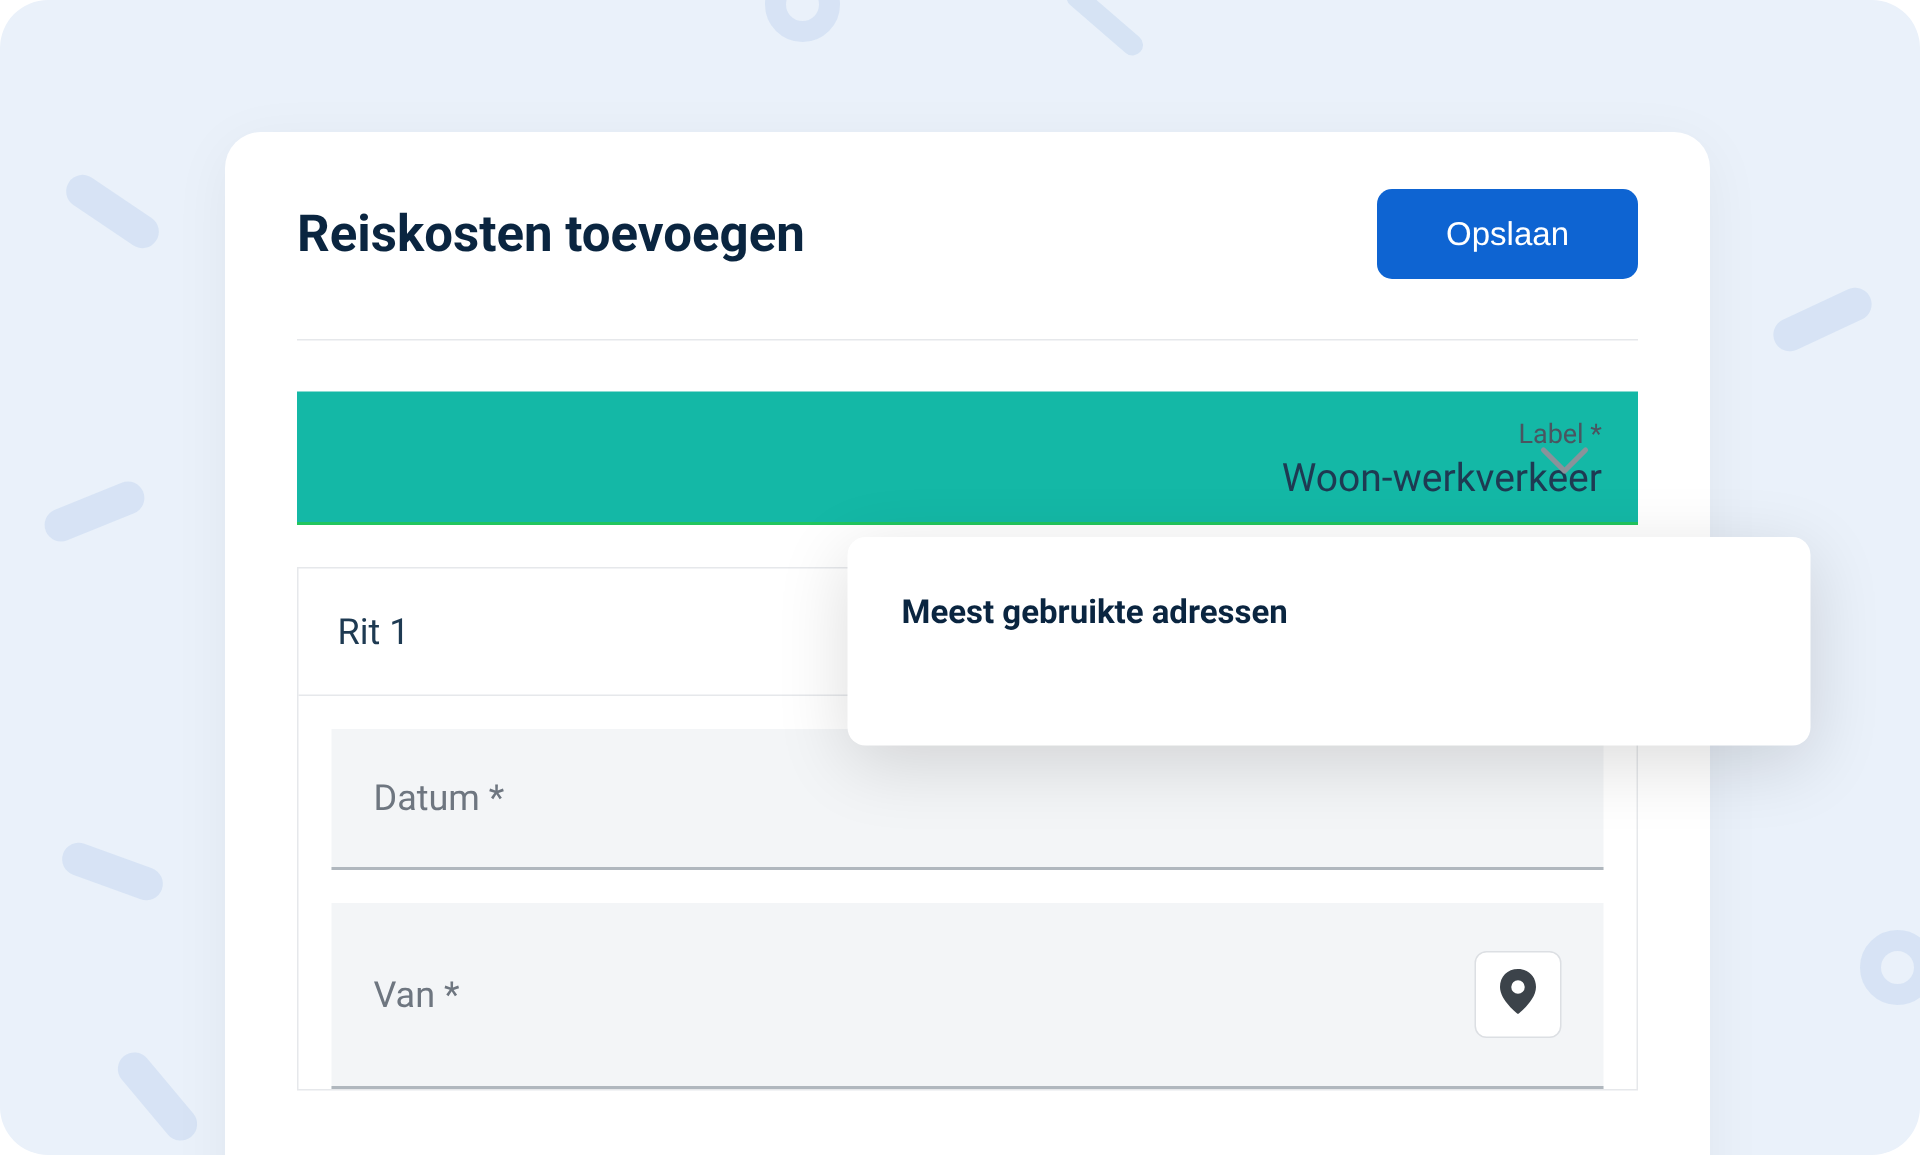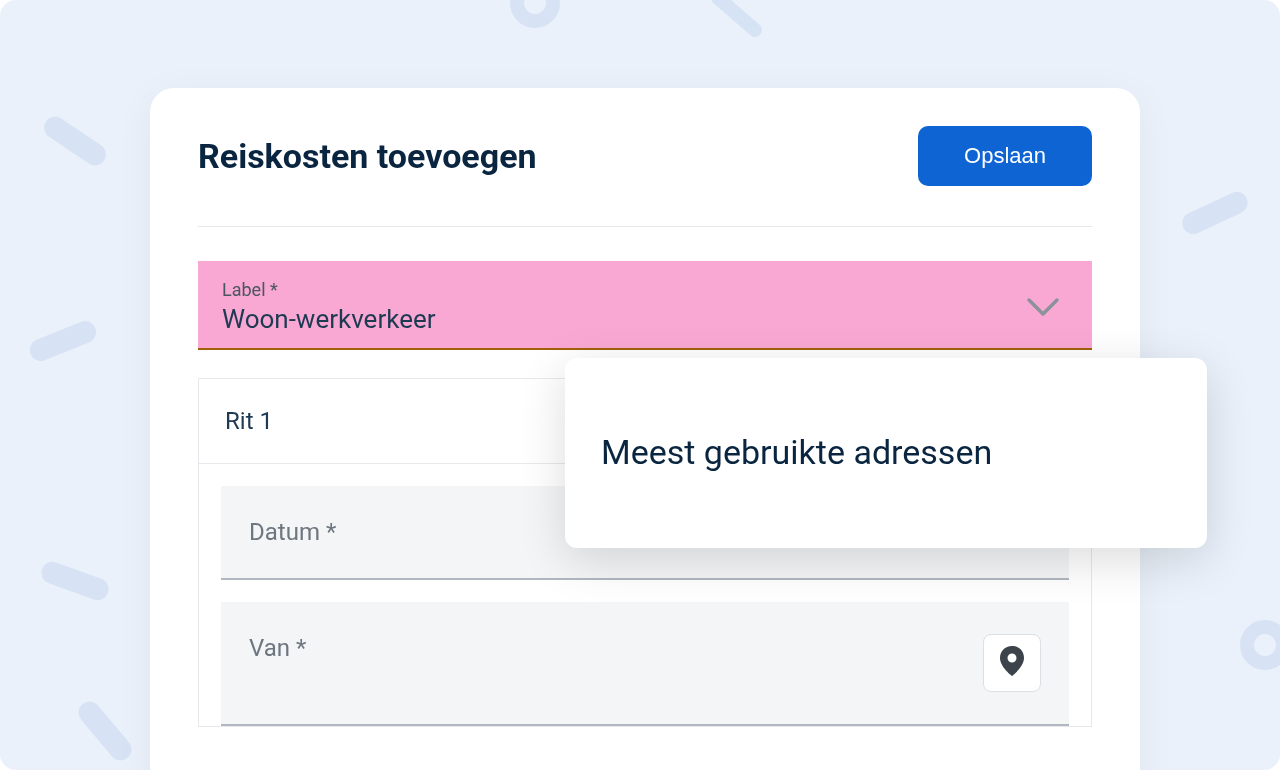--- a/index.html
+++ b/index.html
@@ -8,21 +8,21 @@
   width: 1280px;
   height: 770px;
   overflow: hidden;
   background: #fff;
 }
 .outer {
   width: 1280px;
   height: 770px;
   position: relative;
   background: #EAF1FA;
-  border-radius: 16px;
+  border-radius: 32px;
   overflow: hidden;
 }
 .bg-shape {
   position: absolute;
   opacity: 0.6;
 }
 .pill {
   width: 70px;
   height: 22px;
   background: #C9DBF1;
@@ -64,24 +64,25 @@
   font-size: 22px;
   font-weight: 500;
   padding: 17px 46px;
   border-radius: 10px;
   cursor: pointer;
 }
 .form-area {
   padding-top: 34px;
 }
 .select-field {
-  background: #f9a8d4;
-  border-bottom: 2px solid #a16207;
+  background: #14b8a6;
+  border-bottom: 2px solid #22c55e;
   padding: 18px 24px 14px 24px;
   position: relative;
+  text-align: right;
 }
 .field-label {
   font-size: 18px;
   color: #4A5560;
   margin-bottom: 4px;
 }
 .field-value {
   font-size: 26px;
   color: #1E3A52;
   font-weight: 400;
@@ -103,20 +104,21 @@
 }
 .input-field {
   background: #F3F5F7;
   border-bottom: 2px solid #B0B7BE;
   padding: 32px 28px;
   margin: 22px 22px 0 22px;
   position: relative;
 }
 .input-field-from {
   display: flex;
+  align-items: center;
   justify-content: space-between;
 }
 .input-label {
   font-size: 24px;
   color: #6E7680;
 }
 .pin-btn {
   width: 58px;
   height: 58px;
   background: #fff;
@@ -131,25 +133,24 @@
   position: absolute;
   top: 358px;
   left: 565px;
   width: 642px;
   background: #fff;
   border-radius: 12px;
   box-shadow: 0 12px 48px rgba(0,0,0,0.14);
   padding: 38px 36px 40px 36px;
 }
 .dropdown-title {
-  font-size: 34px;
-  font-weight: 400;
+  font-size: 22px;
+  font-weight: 700;
   color: #0A2540;
   margin-bottom: 36px;
-  margin-top: 36px;
 }
 .addr-item {
   font-size: 24px;
   color: #1E3A52;
   padding: 18px 0;
   cursor: pointer;
 }
 .addr-item + .addr-item {
   margin-top: 14px;
 }

